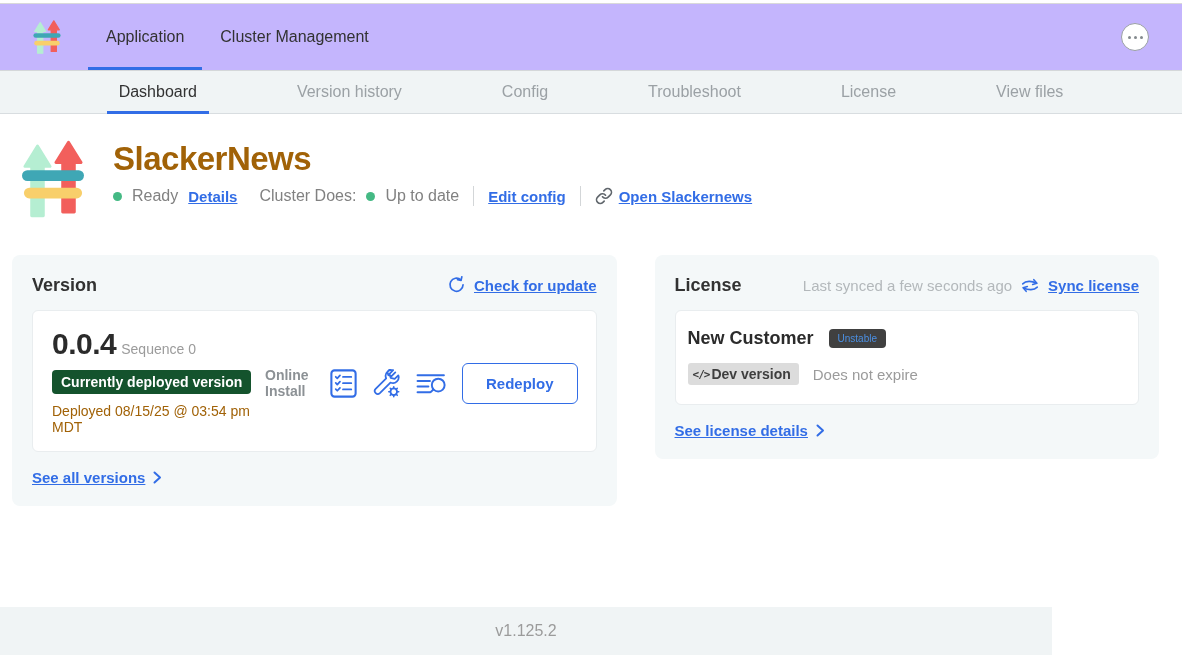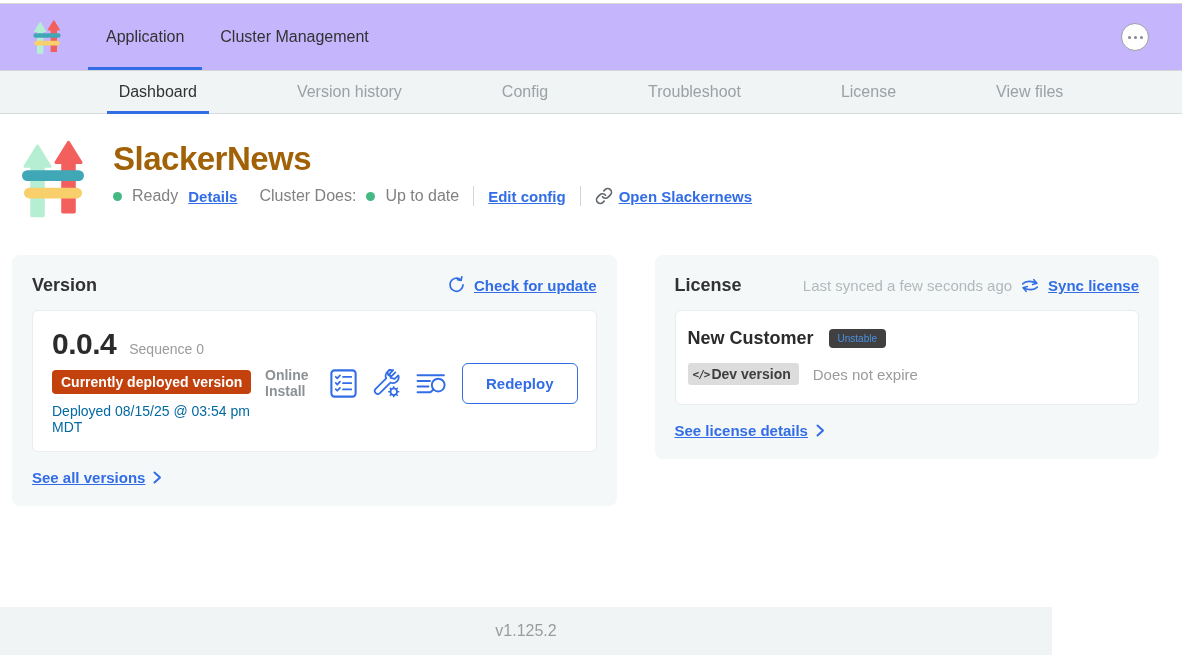--- a/index.html
+++ b/index.html
@@ -42,26 +42,26 @@
   .card-license { flex:1; }
   .card-head { display:flex; align-items:center; }
   .card-title { font-size:18px; font-weight:700; color:#323232; }
   .card-head .right { margin-left:auto; display:flex; align-items:center; gap:8px; }
   .muted-light { color:#b3b8bb; font-size:15px; }
   .inner-card { background:#fff; border:1px solid #e9edef; border-radius:6px; margin-top:14px; }
 
   
   .version-inner { padding:16px 18px 16px 10px; display:flex; }
   .v-left { flex:0 0 222px; padding-left:9px; }
-  .v-line1 { display:flex; align-items:baseline; gap:13px; }
+  .v-line1 { display:flex; align-items:baseline; gap:5px; }
   .v-number { font-size:30px; font-weight:800; color:#2b2b2b; letter-spacing:-0.5px; }
   .v-seq { font-size:14px; color:#9b9b9b; }
-  .deploy-badge { display:inline-block; margin-top:9px; background:#c2410c; color:#fff; font-size:14px; font-weight:600;
+  .deploy-badge { display:inline-block; margin-top:9px; background:#14532d; color:#fff; font-size:14px; font-weight:600;
     padding:4px 9px; border-radius:4px; }
-  .deployed-at { margin-top:9px; font-size:14px; color:#0369a1; line-height:1.15; width:210px; }
+  .deployed-at { margin-top:9px; font-size:14px; color:#a16207; line-height:1.15; width:210px; }
   .v-right { flex:1; display:flex; align-items:center; gap:15px; padding-top:4px; }
   .install-type { font-size:14px; font-weight:700; color:#8c9195; width:50px; line-height:1.15; }
   .vicon { display:flex; cursor:pointer; }
   .redeploy-btn { margin-left:auto; background:#fff; border:1px solid #326de6; border-radius:6px; color:#326de6;
     font-weight:700; font-size:15px; padding:11px 23px; cursor:pointer; font-family:inherit; }
   .see-link { margin-top:17px; display:flex; align-items:center; gap:8px; }
 
   
   .license-inner { padding:17px 20px 19px 12px; }
   .l-row1 { display:flex; align-items:center; gap:15px; }

